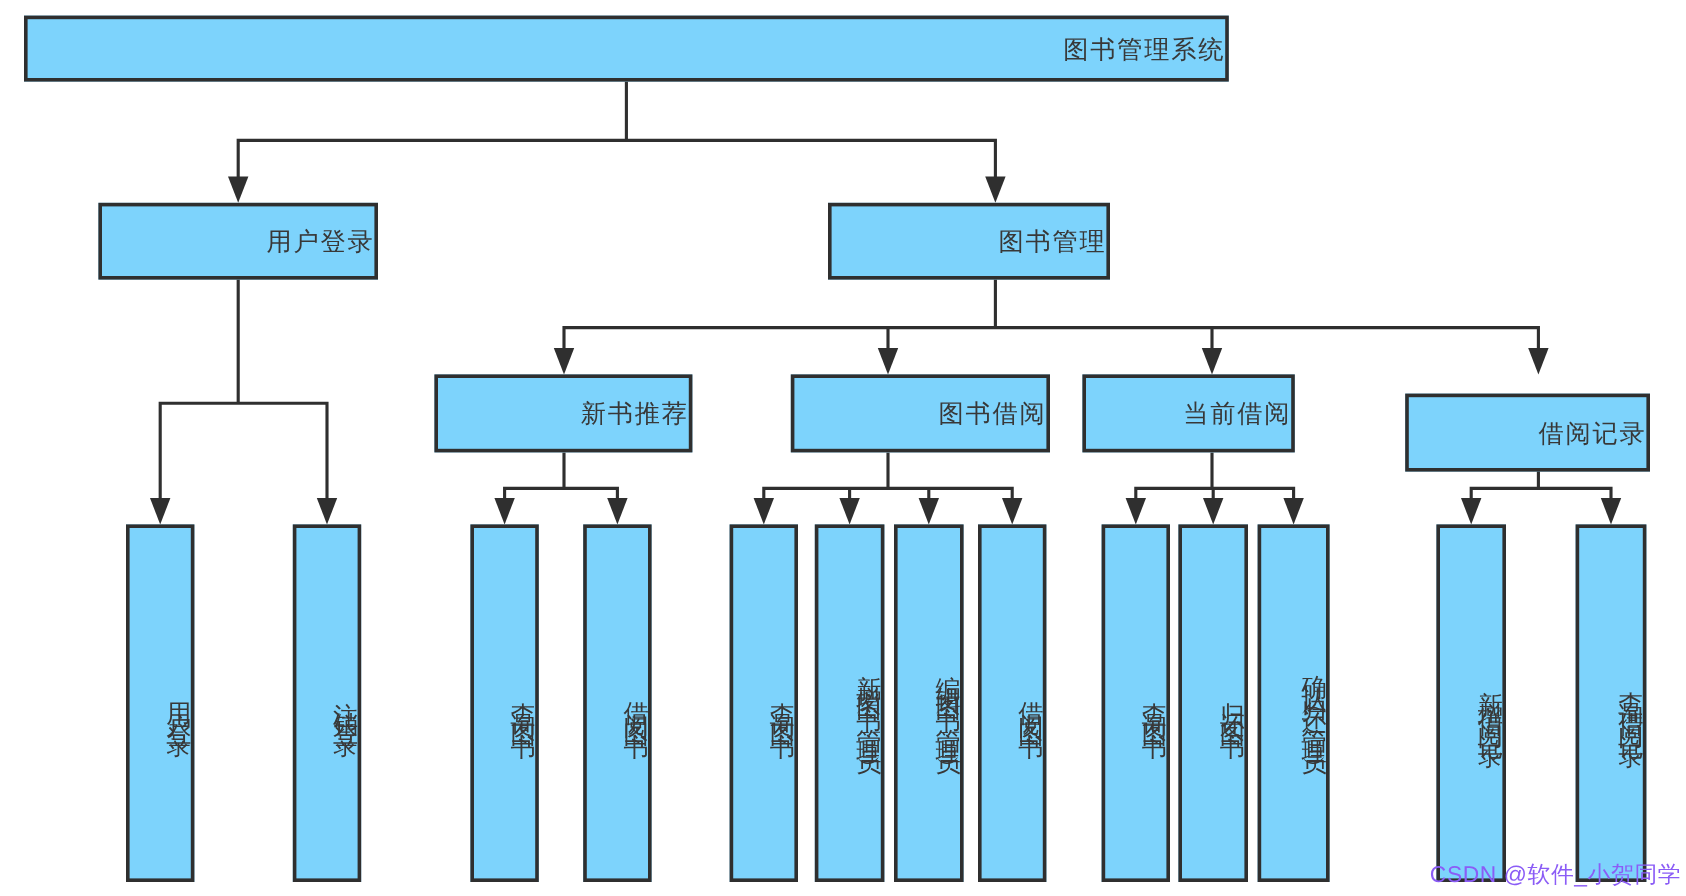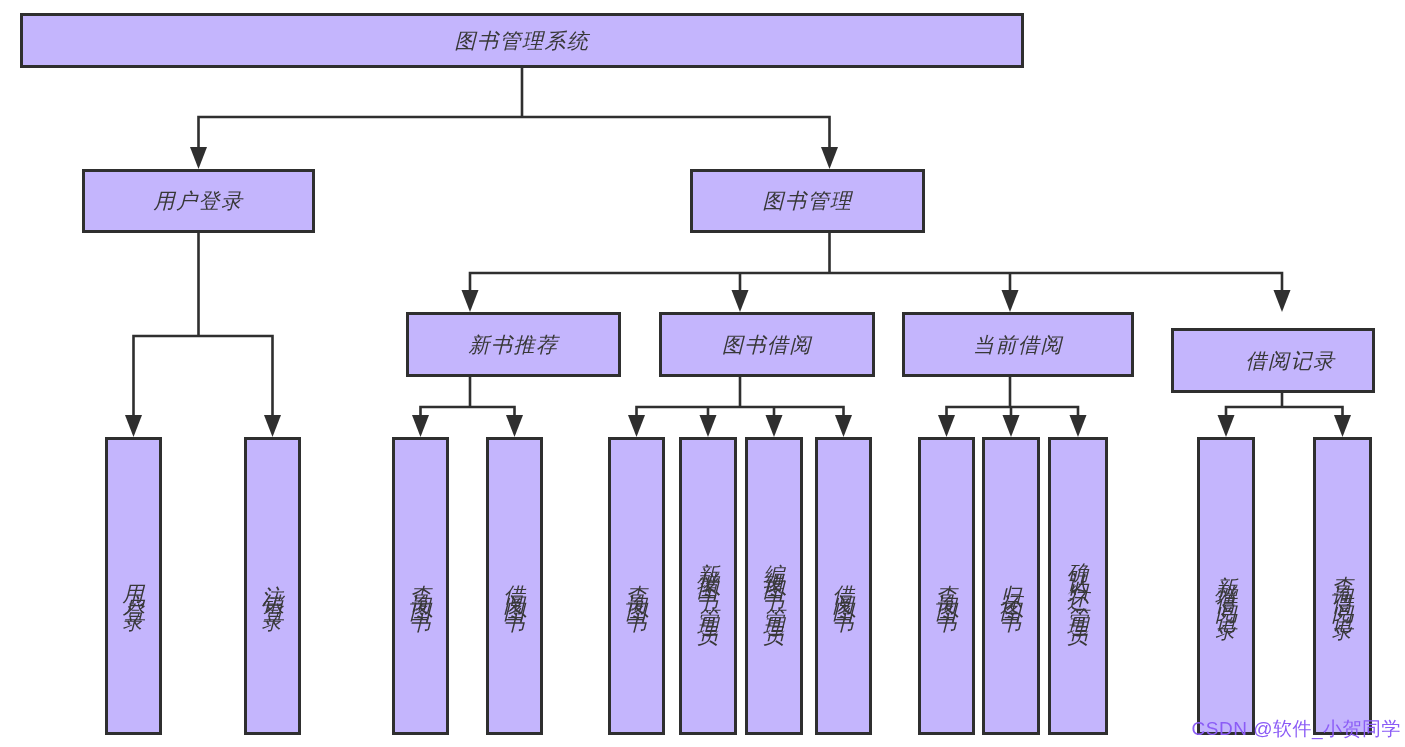--- a/index.html
+++ b/index.html
@@ -13,27 +13,26 @@
   }
   .wires {
     position: absolute;
     left: 0; top: 0;
     z-index: 1;
   }
   .box {
     position: absolute;
     box-sizing: border-box;
     border: 3px solid #2f2f2f;
-    background: #c4b5fd;
+    background: #7dd3fc;
     display: flex;
     align-items: center;
-    justify-content: center;
+    justify-content: flex-end;
     color: #383838;
     z-index: 2;
-    font-style: italic;
   }
   .hbox {
     font-size: 21px;
     letter-spacing: 1.5px;
   }
   .vbox span {
     writing-mode: vertical-rl;
     font-size: 21px;
     letter-spacing: 9px;
     line-height: 1;
@@ -92,27 +91,27 @@
     <span>图书管理系统</span>
   </div>
 
   <div class="box hbox" style="left:82px; top:169px; width:233px; height:64px;">
     <span>用户登录</span>
   </div>
   <div class="box hbox" style="left:690px; top:169px; width:235px; height:64px;">
     <span>图书管理</span>
   </div>
 
-  <div class="box hbox" style="left:362px; top:312px; width:215px; height:65px;margin-left:44px;">
+  <div class="box hbox" style="left:362px; top:312px; width:215px; height:65px;">
     <span>新书推荐</span>
   </div>
   <div class="box hbox" style="left:632px; top:312px; width:216px; height:65px;margin-left:27px;">
     <span>图书借阅</span>
   </div>
-  <div class="box hbox" style="left:902px; top:312px; width:232px; height:65px;">
+  <div class="box hbox" style="left:902px; top:312px; width:177px; height:65px;">
     <span>当前借阅</span>
   </div>
   <div class="box hbox" style="left:1171px; top:328px; width:204px; height:65px;padding-left:35px;">
     <span>借阅记录</span>
   </div>
 
   <div class="box vbox" style="left:105px; top:437px; width:57px; height:298px;">
     <span>用户登录</span>
   </div>
   <div class="box vbox" style="left:244px; top:437px; width:57px; height:298px;">

